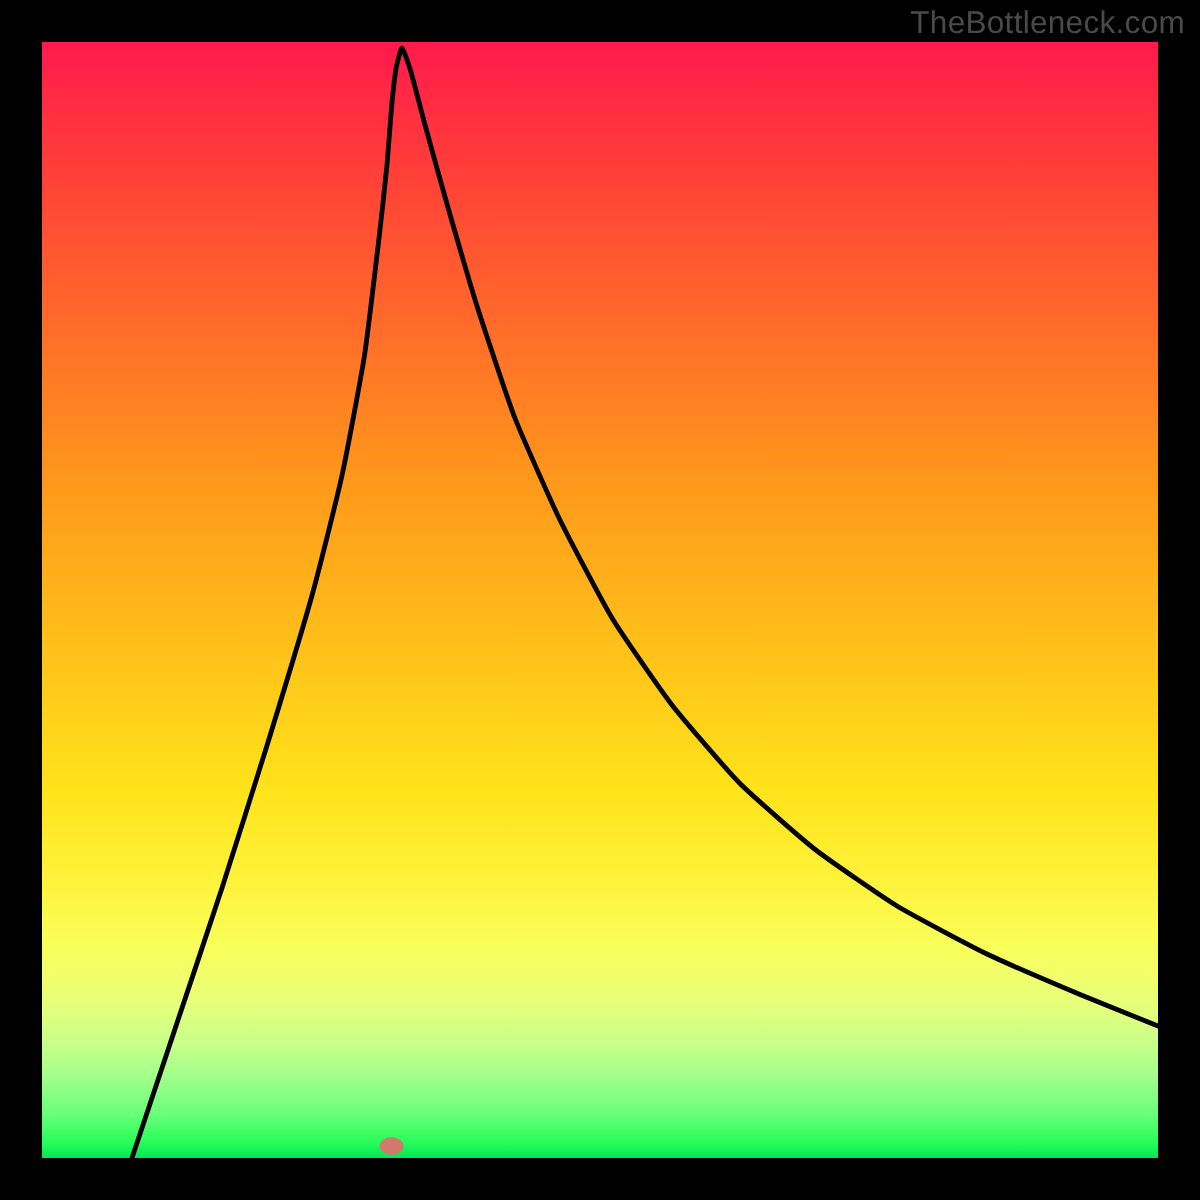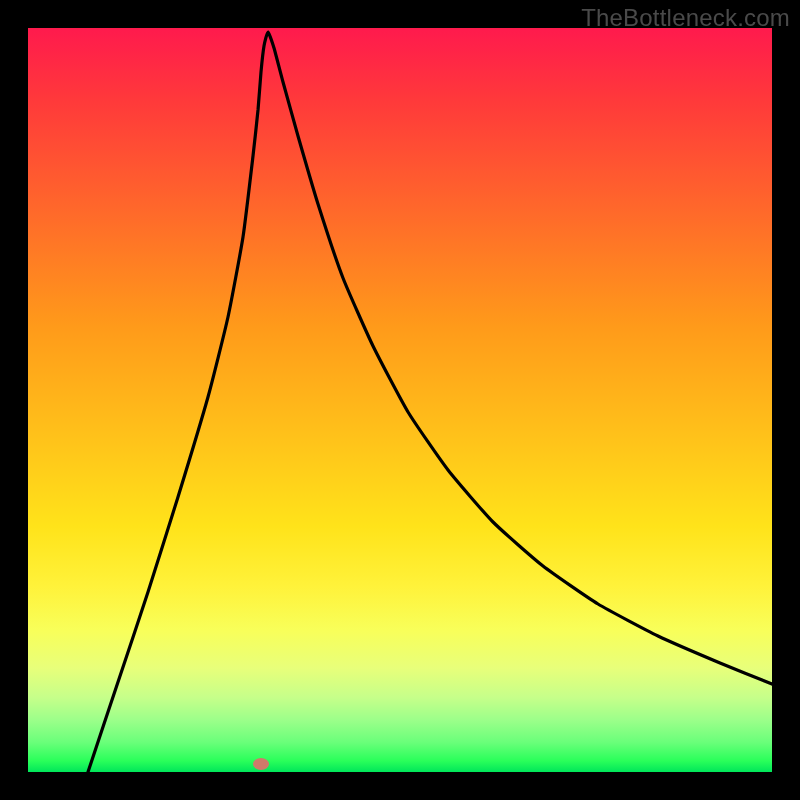--- a/index.html
+++ b/index.html
@@ -39,21 +39,21 @@
       #6aff7a 96%,
       #2aff5a 98.5%,
       #00e65a 100%
     );
   }
   .watermark {
     position: absolute;
     top: 4px;
     right: 10px;
     color: #4a4a4a;
-    font-size: 24px;
+    font-size: 21px;
     font-weight: 500;
     letter-spacing: 0.2px;
     user-select: none;
   }
   svg.curve {
     position: absolute;
     left: 0;
     top: 0;
     width: 744px;
     height: 744px;

